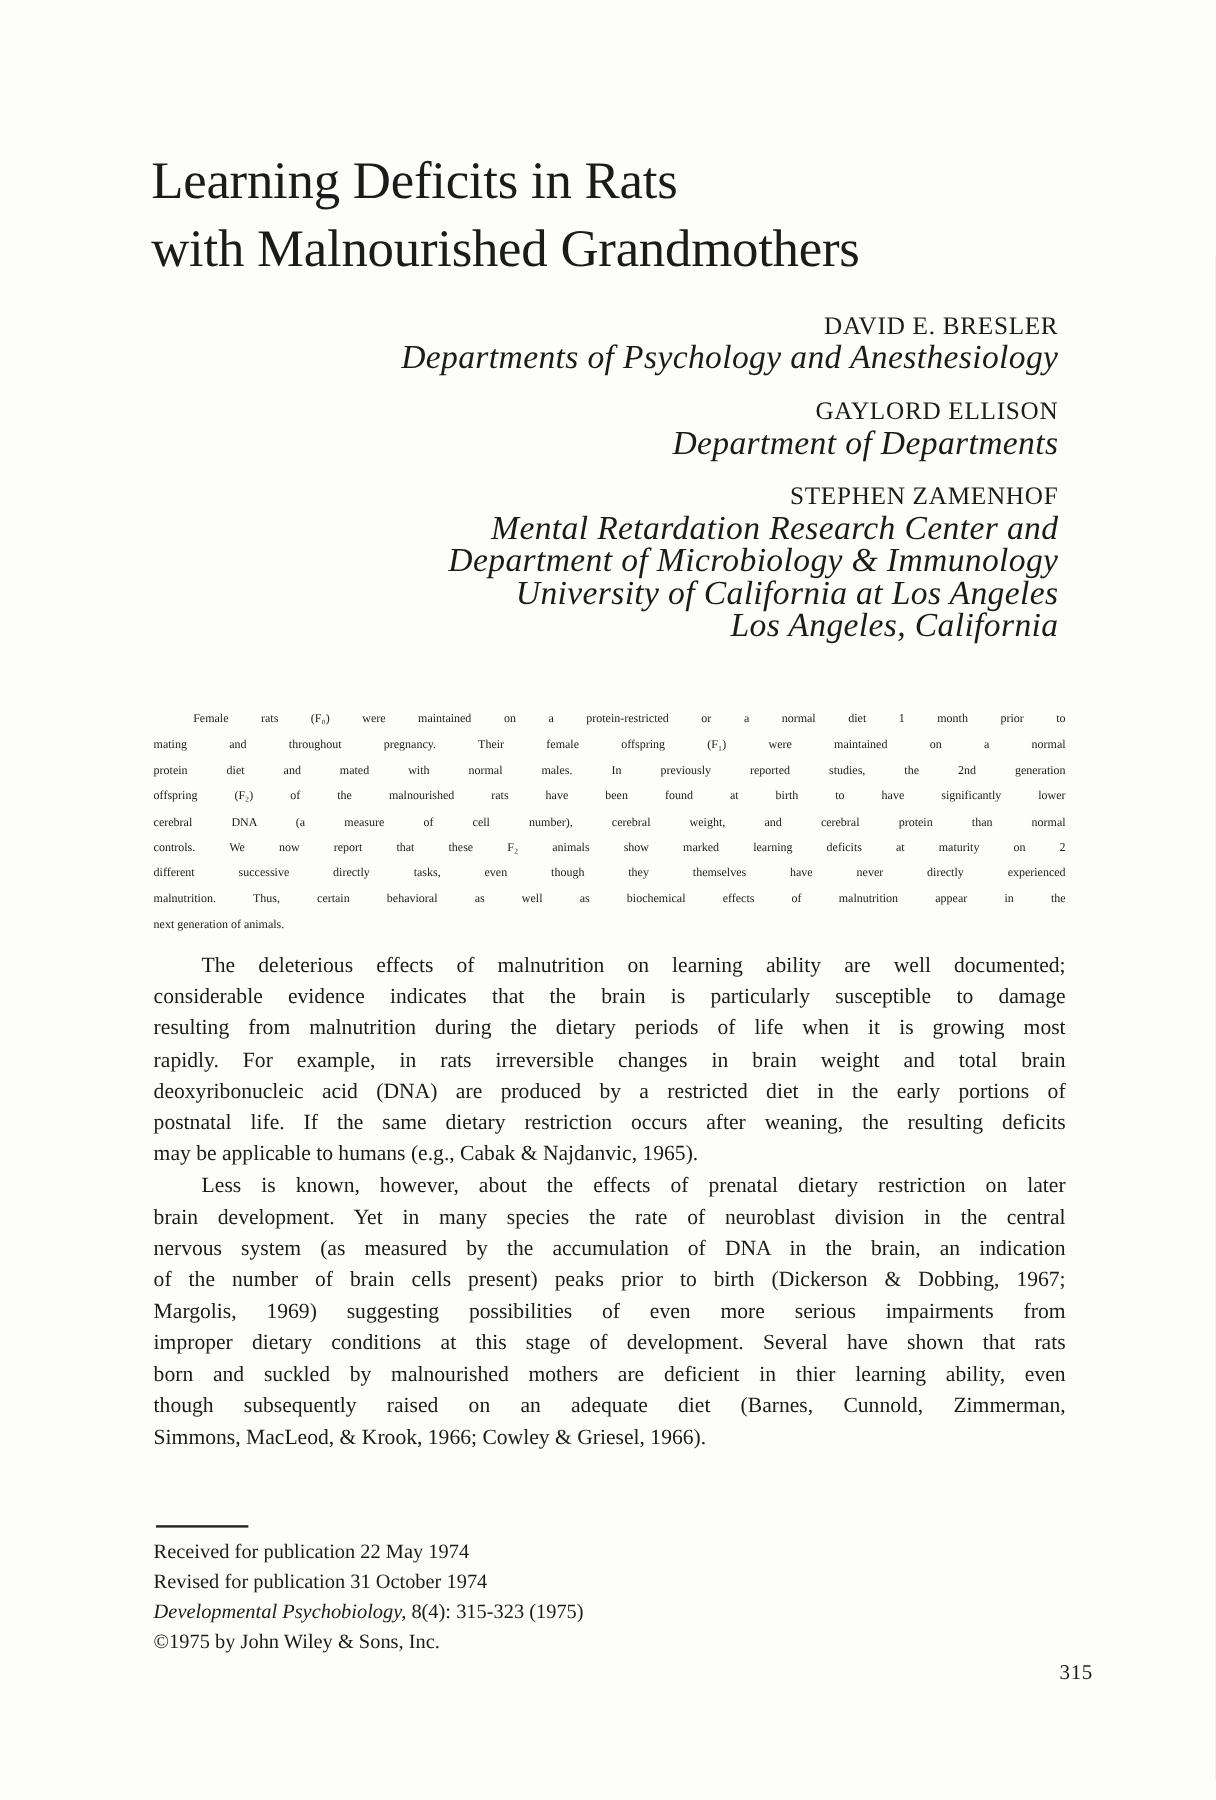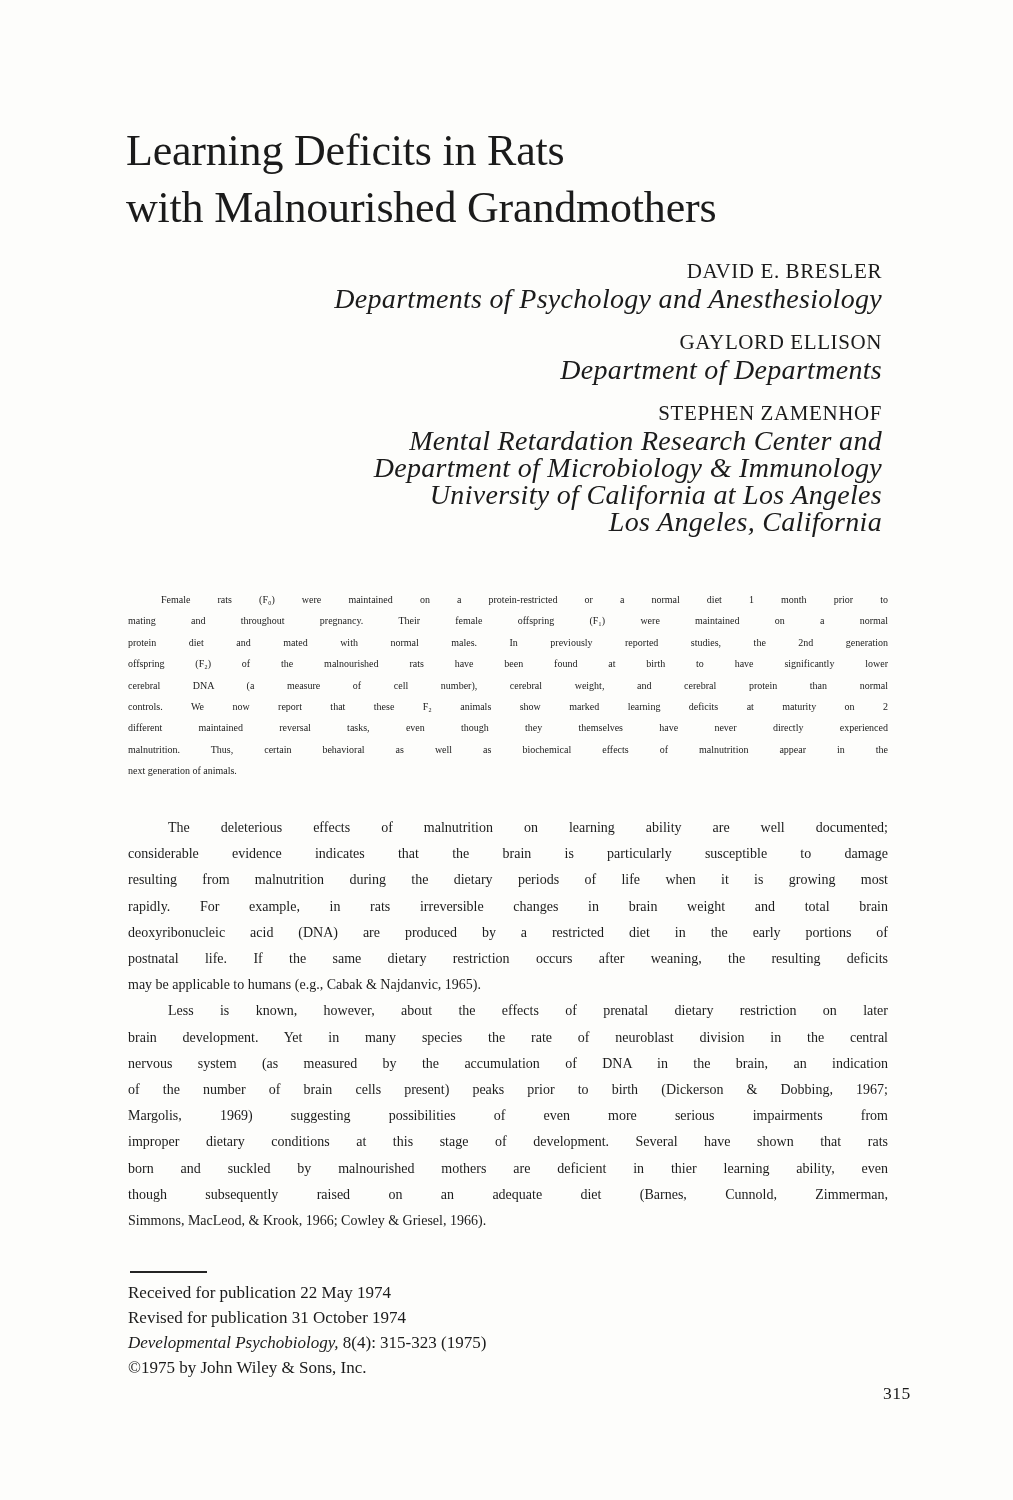--- a/index.html
+++ b/index.html
@@ -52,23 +52,23 @@
     left: 128px;
     top: 589px;
     width: 760px;
     font-size: 10px;
     line-height: 21.4px;
   }
   .abstract-block .jline:first-child { text-indent: 33px; }
   .body-block {
     position: absolute;
     left: 128px;
-    top: 815px;
+    top: 791px;
     width: 760px;
-    font-size: 14px;
+    font-size: 18px;
     line-height: 26.2px;
   }
   .para .jline:first-child { text-indent: 40px; }
   .jline {
     text-align: justify;
     text-align-last: justify;
   }
   .justified-block .jline:last-child { text-align-last: left; }
   .footnote-rule {
     position: absolute;
@@ -131,21 +131,21 @@
     </div>
   </div>
 
   <div class="abstract-block justified-block">
       <div class="jline">Female rats (F₀) were maintained on a protein-restricted or a normal diet 1 month prior to</div>
       <div class="jline">mating and throughout pregnancy. Their female offspring (F₁) were maintained on a normal</div>
       <div class="jline">protein diet and mated with normal males. In previously reported studies, the 2nd generation</div>
       <div class="jline">offspring (F₂) of the malnourished rats have been found at birth to have significantly lower</div>
       <div class="jline">cerebral DNA (a measure of cell number), cerebral weight, and cerebral protein than normal</div>
       <div class="jline">controls. We now report that these F₂ animals show marked learning deficits at maturity on 2</div>
-      <div class="jline">different maintained reversal tasks, even though they themselves have never directly experienced</div>
+      <div class="jline">different successive directly tasks, even though they themselves have never directly experienced</div>
       <div class="jline">malnutrition. Thus, certain behavioral as well as biochemical effects of malnutrition appear in the</div>
       <div class="jline">next generation of animals.</div>
     </div>
 
   <div class="body-block">
     <div class="para justified-block">
         <div class="jline">The deleterious effects of malnutrition on learning ability are well documented;</div>
         <div class="jline">considerable evidence indicates that the brain is particularly susceptible to damage</div>
         <div class="jline">resulting from malnutrition during the dietary periods of life when it is growing most</div>
         <div class="jline">rapidly. For example, in rats irreversible changes in brain weight and total brain</div>

